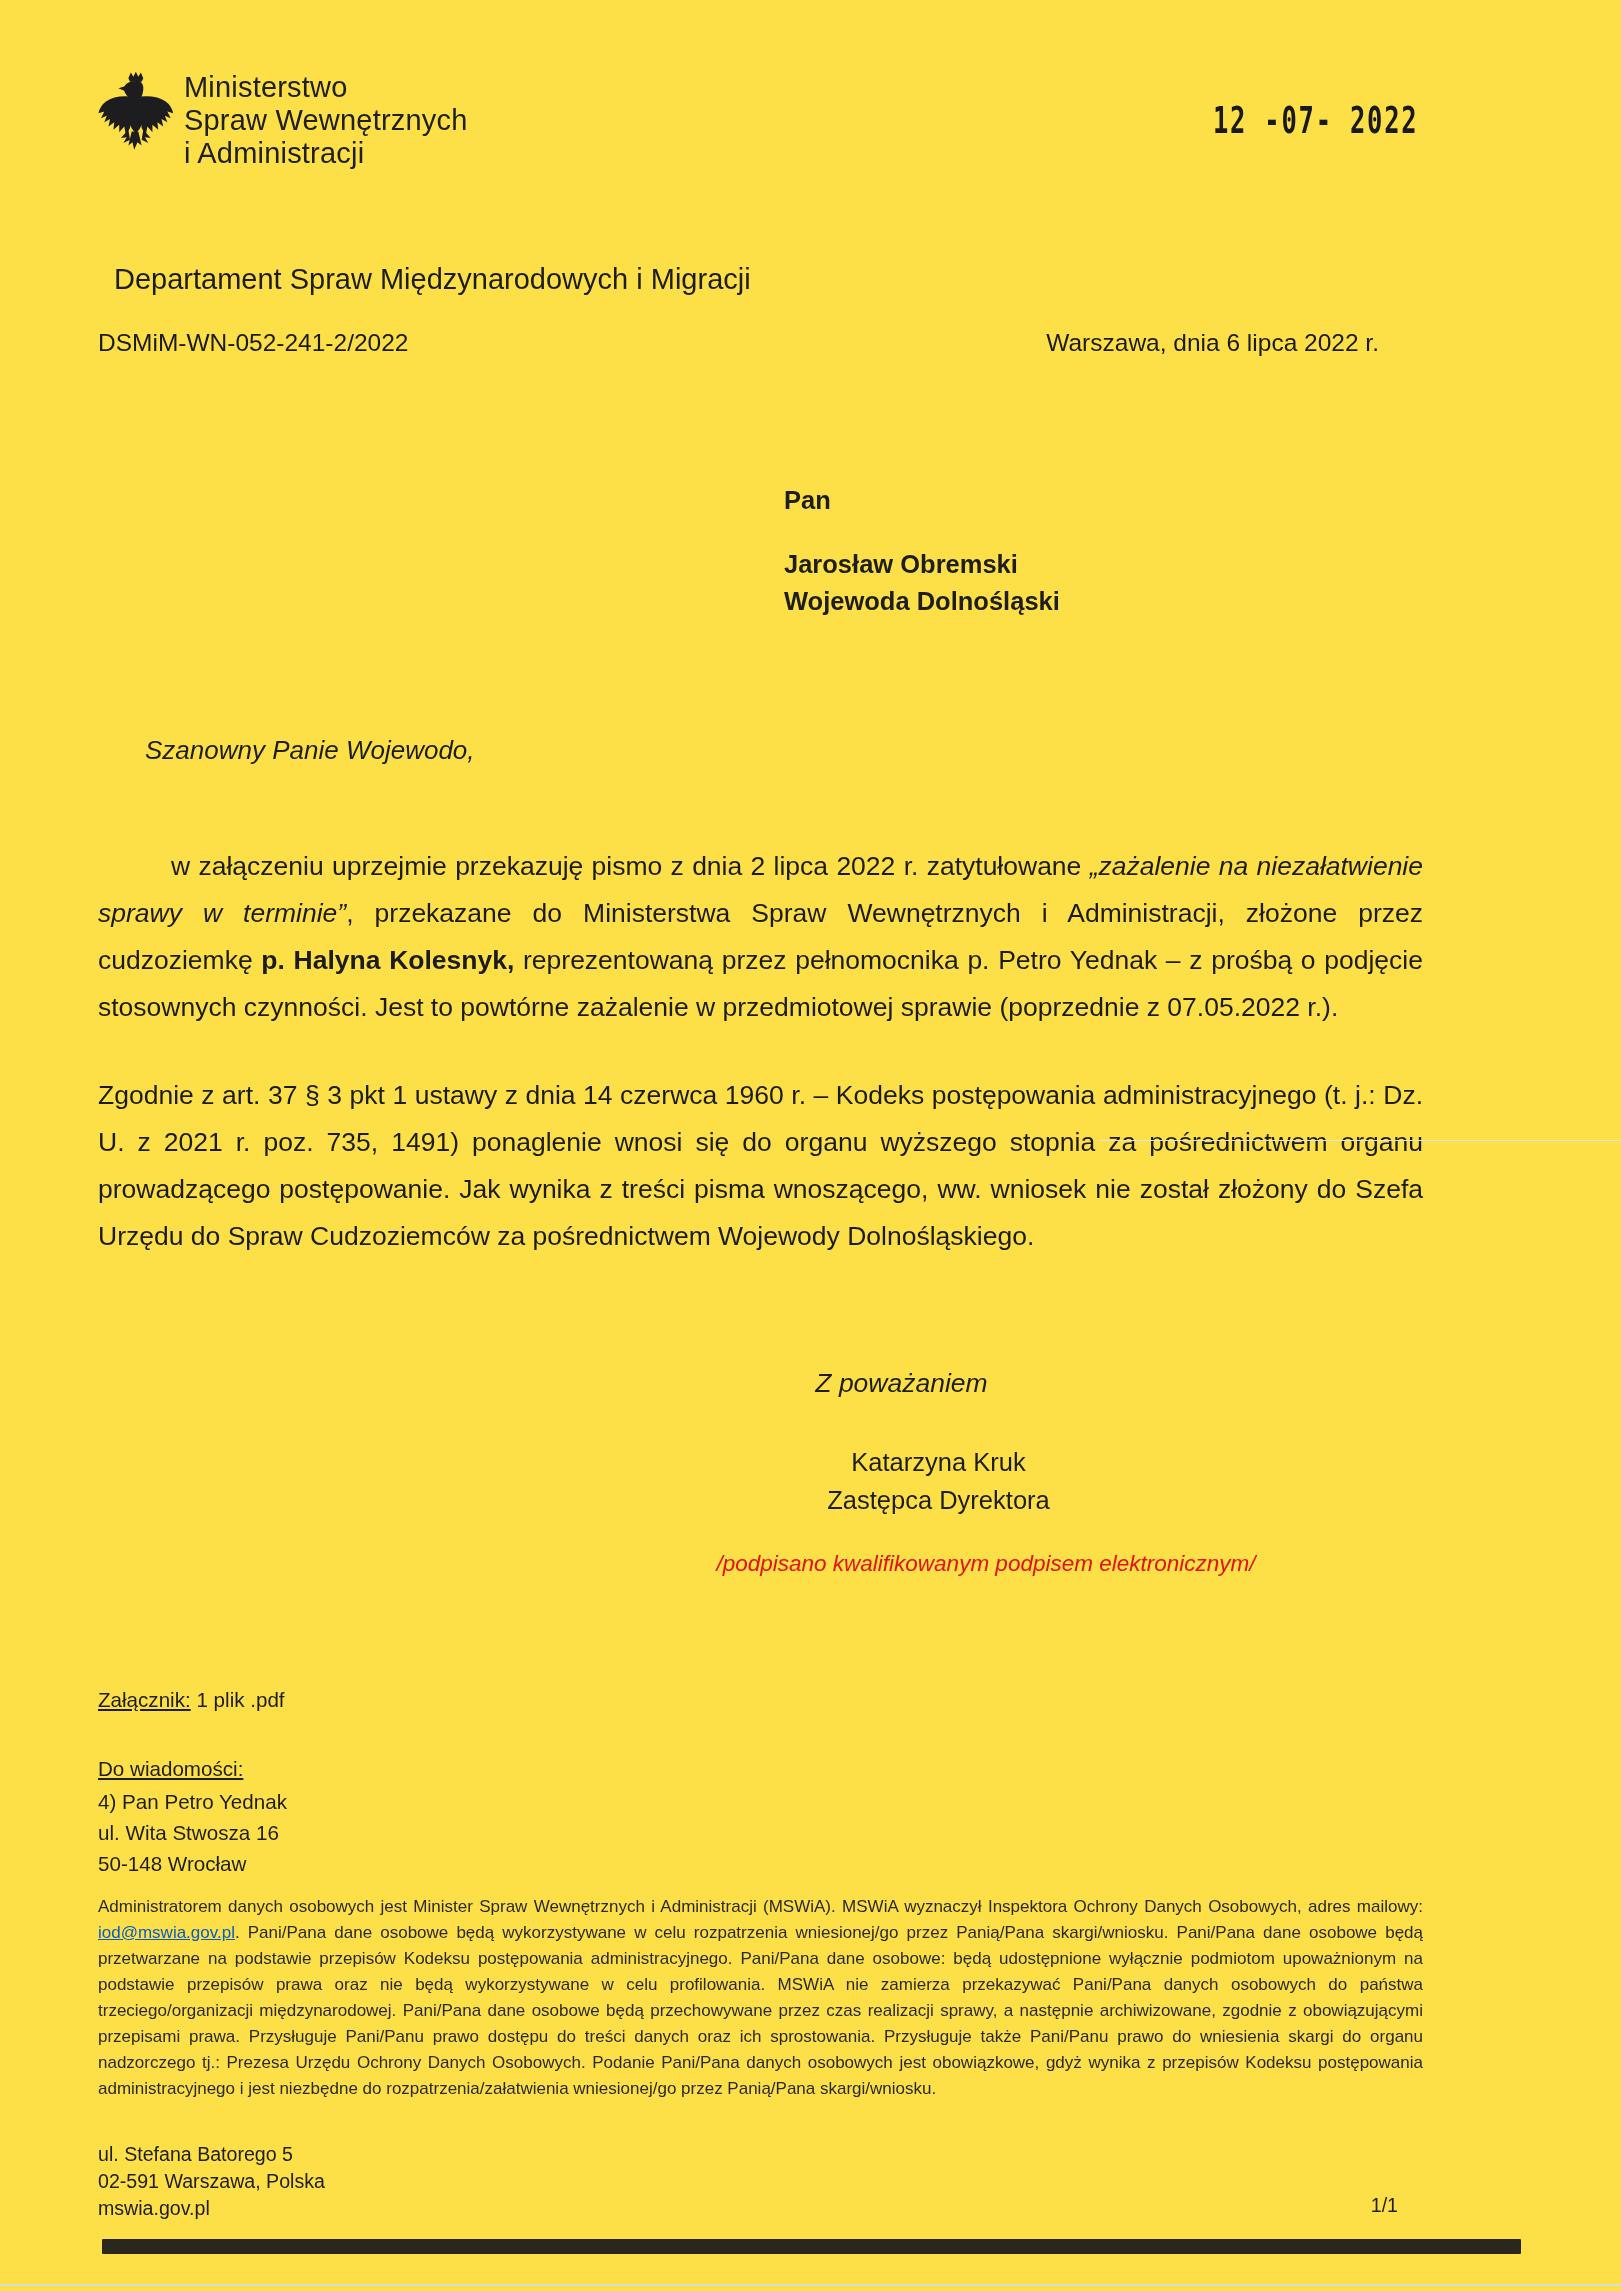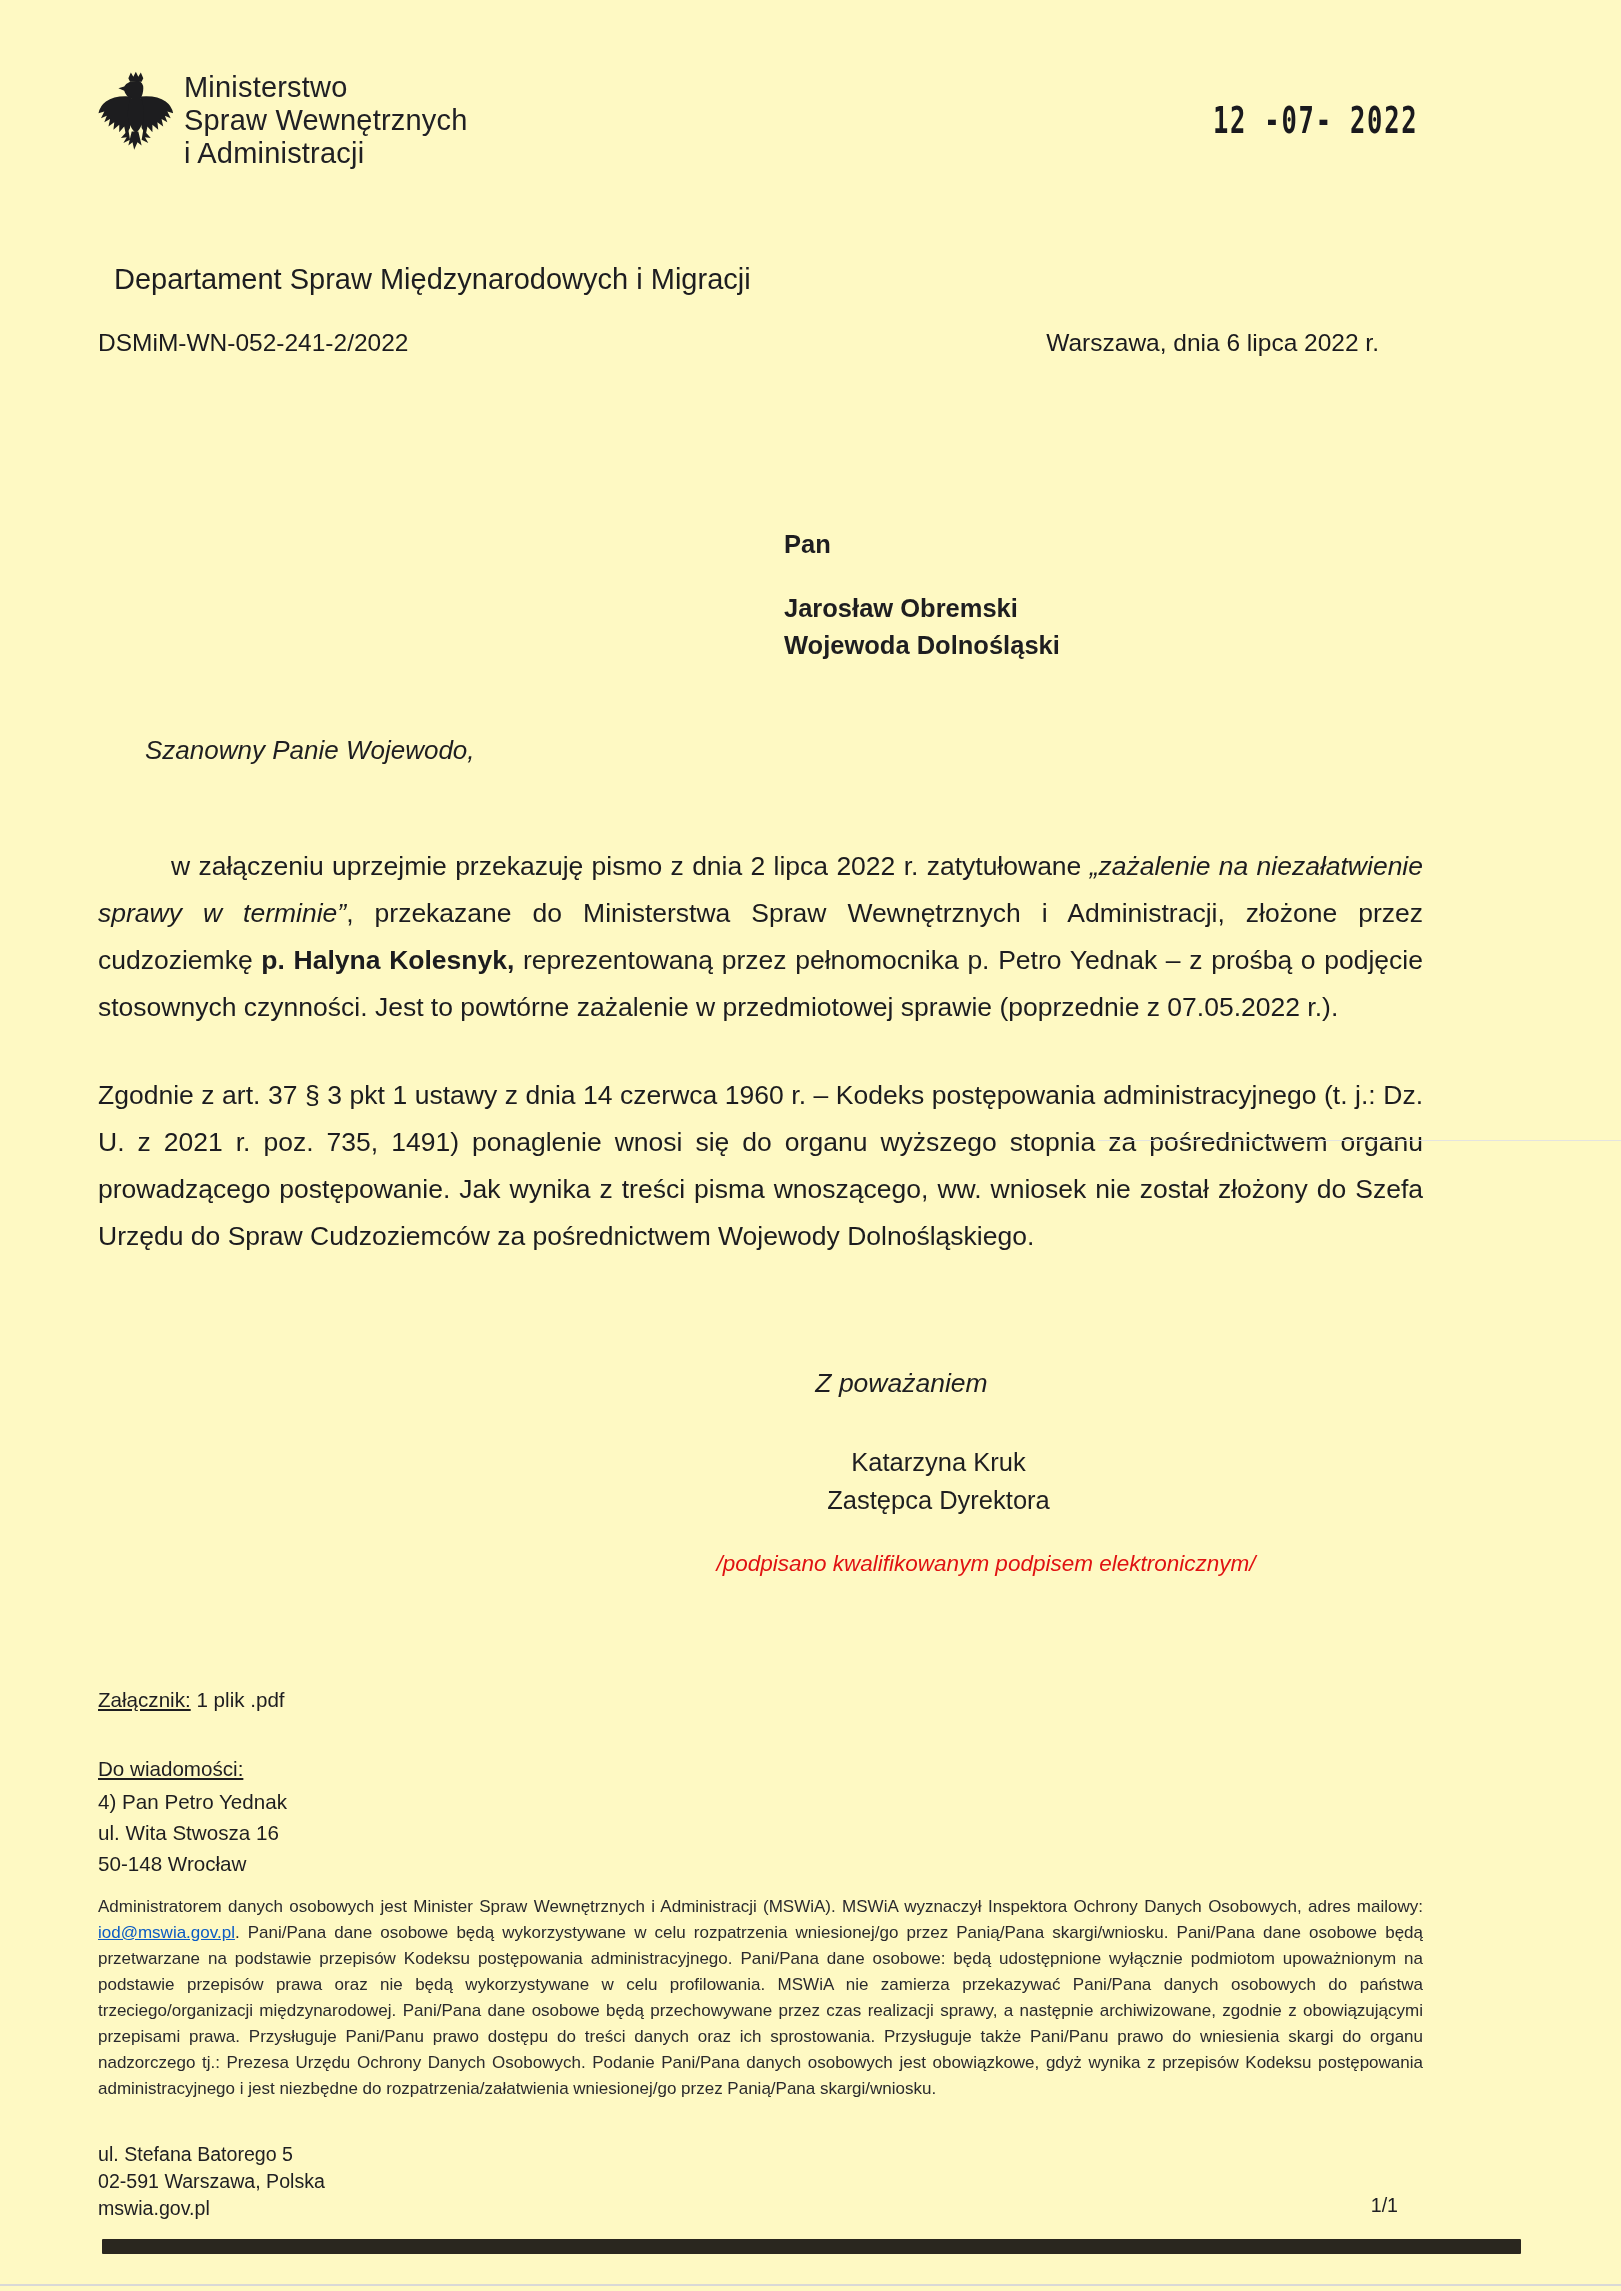--- a/index.html
+++ b/index.html
@@ -1,20 +1,20 @@
 <!DOCTYPE html>
 <html lang="pl"><head>
 <meta charset="utf-8">
 <style>
   html,body{margin:0;padding:0;background:#e9e9e7;}
   .page{
     position:relative;
     width:1621px;height:2292px;
     margin:0 auto;
-    background:#fef9c3;
+    background:#fde047;
     font-family:"Liberation Sans", sans-serif;
     color:#1e1e20;
     overflow:hidden;
   }
   .abs{position:absolute;}
 
   
   .logo{left:96px;top:69px;width:78px;height:90px;}
   .ministry{left:184px;top:71px;font-size:29px;line-height:33px;font-weight:400;color:#202024;letter-spacing:0.2px;}
   .stamp{
@@ -23,21 +23,21 @@
     font-weight:bold;font-size:29px;color:#1a1a1e;
     letter-spacing:2px;white-space:nowrap;
     transform:scaleY(1.28) scaleX(.88);transform-origin:left top;
   }
   .department{left:114px;top:263px;font-size:29px;color:#1d1d20;}
   .ref-number{left:98px;top:329px;font-size:24.5px;color:#1b1b1e;}
   .place-date{right:242px;top:329px;font-size:24.5px;color:#1b1b1e;}
 
   
   .addressee{left:784px;top:482px;font-size:25.5px;font-weight:bold;line-height:37px;}
-  .addressee .salutation{margin-bottom:27.4px;margin-top:44px;}
+  .addressee .salutation{margin-bottom:27.4px;}
 
   
   .greeting{left:145px;top:735px;font-size:26px;font-style:italic;}
   .para{left:98px;width:1325px;font-size:26.5px;line-height:47px;text-align:justify;color:#1c1c1f;}
   .para1{top:843px;text-indent:73px;}
   .para2{top:1072px;}
   .q-italic{font-style:italic;}
   .q-bold{font-weight:bold;}
 
   

